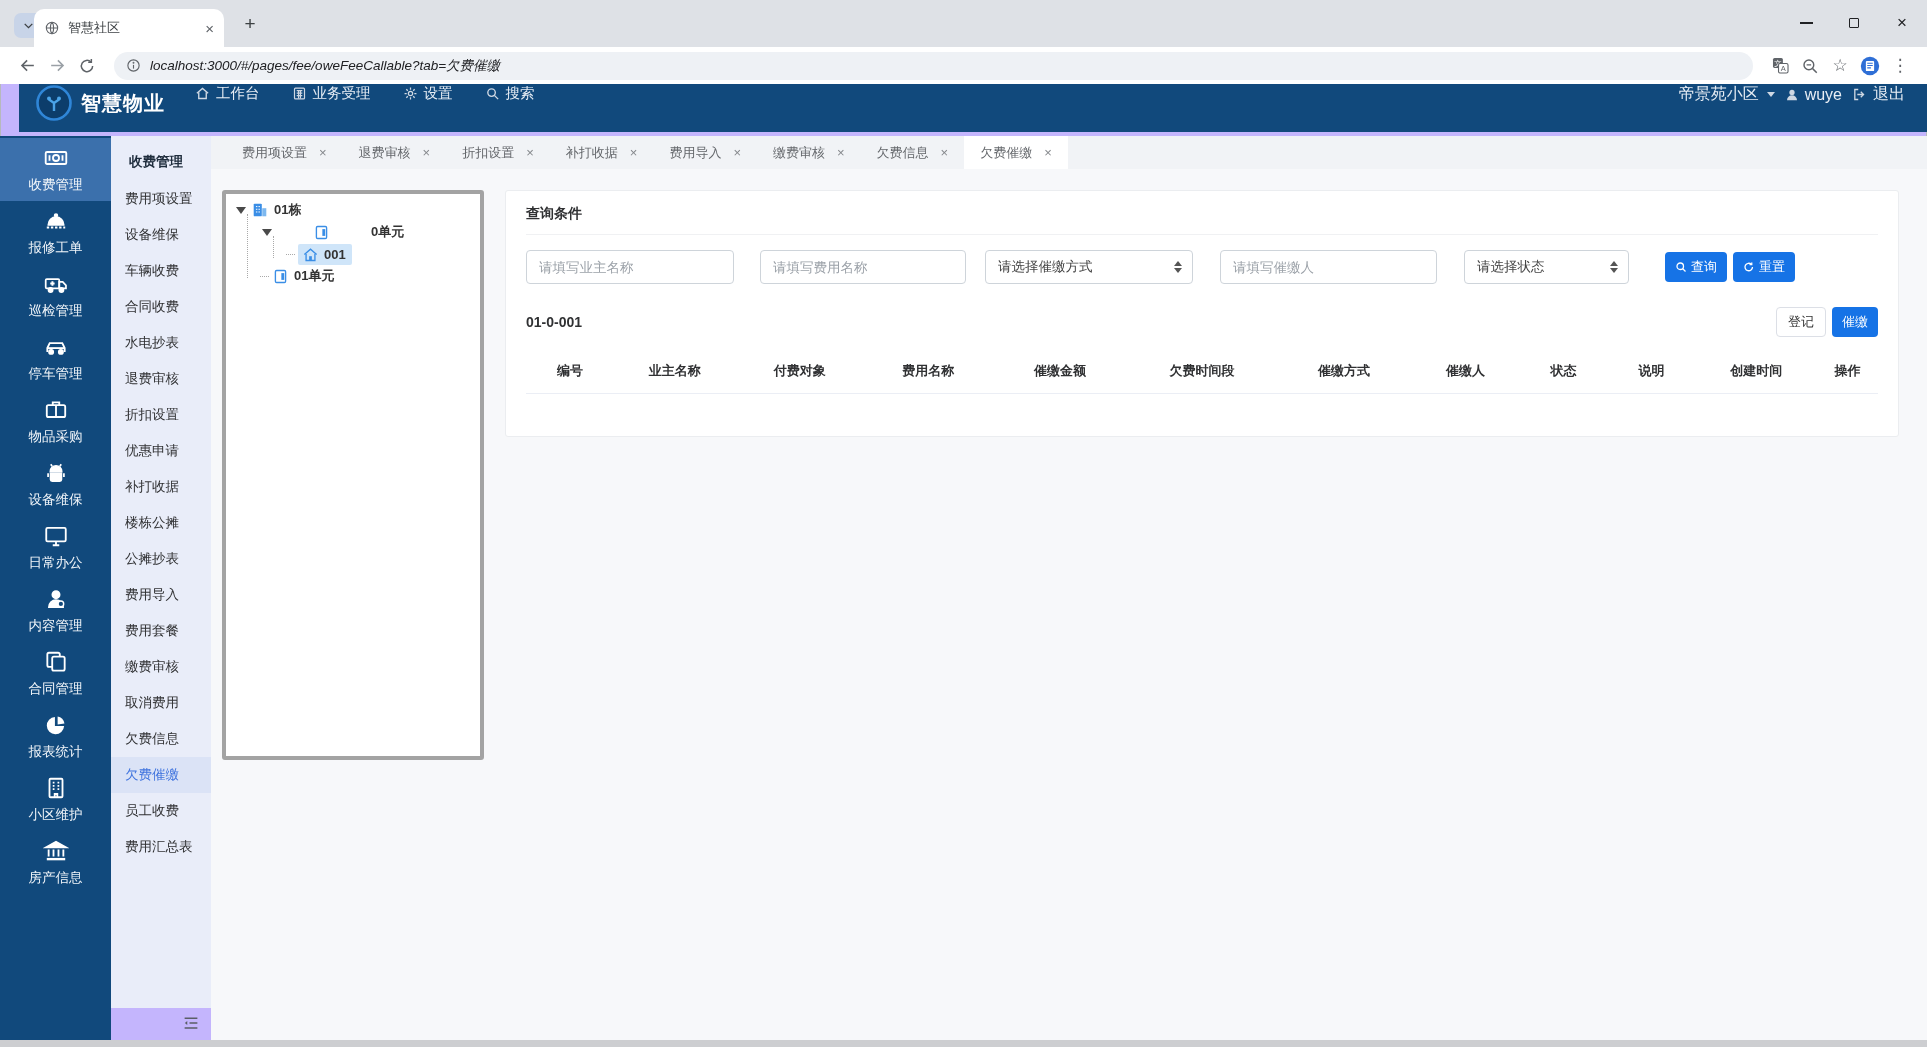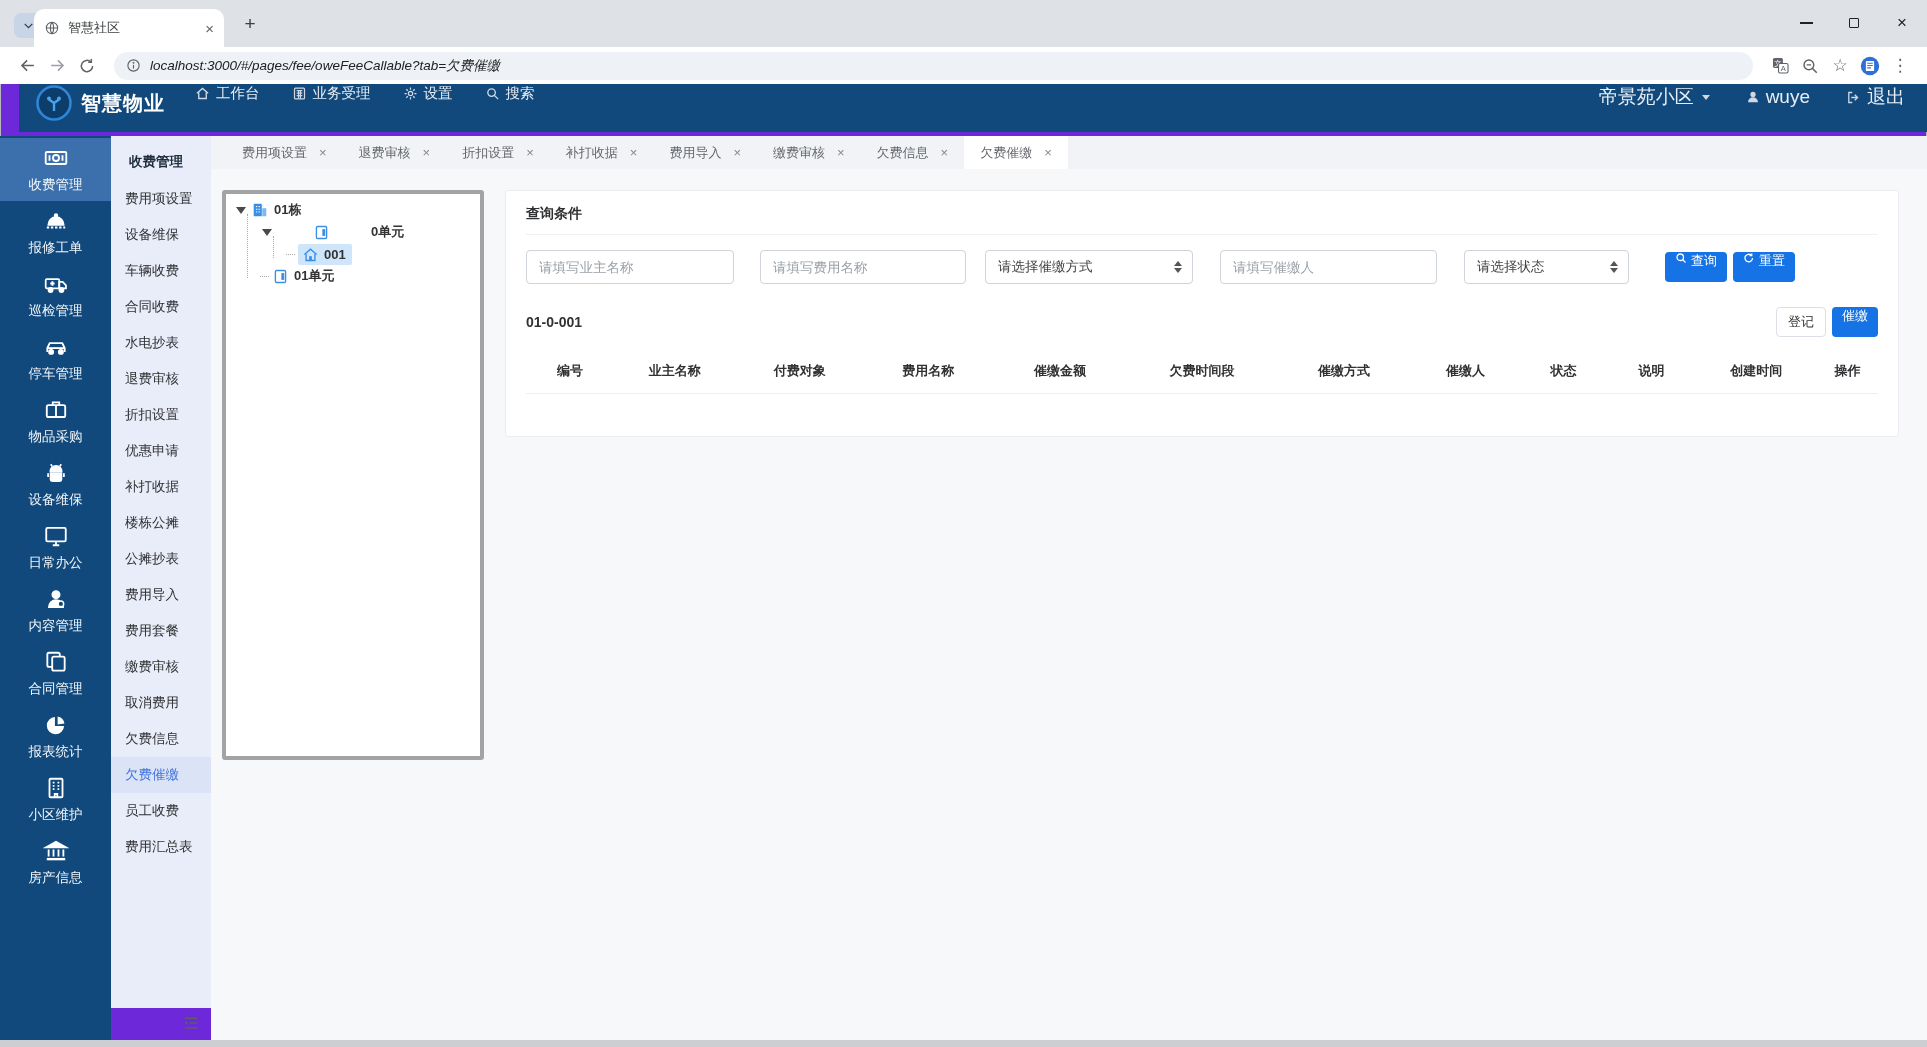--- a/index.html
+++ b/index.html
@@ -1,17 +1,17 @@
 <!DOCTYPE html>
 <html><head>
 <meta charset="utf-8">
 <style>
   html,body{margin:0;padding:0;background:#e9e9e9;}
   *{box-sizing:border-box;}
-  .window{position:relative;width:1927px;height:1047px;background:#6d28d9;overflow:hidden;
+  .window{position:relative;width:1927px;height:1047px;background:#c4b5fd;overflow:hidden;
     font-family:"Liberation Sans","DejaVu Sans",sans-serif;color:#333;
     box-shadow:inset 0 0 0 1px #b6b9bd;}
 
   
   .tabstrip{position:absolute;top:0;left:0;right:0;height:47px;background:#dee1e6;}
   .tab-search{position:absolute;left:14px;top:13px;width:28px;height:25px;border-radius:7px;
     background:#c8d4e8;display:flex;align-items:center;justify-content:center;cursor:pointer;}
   .b-tab{position:absolute;left:34px;top:9px;width:190px;height:38px;background:#fff;
     border-radius:10px 10px 0 0;display:flex;align-items:center;padding:0 10px;gap:8px;}
   .b-tab-title{flex:1;font-size:13px;color:#3c4043;white-space:nowrap;overflow:hidden;}
@@ -32,21 +32,21 @@
   .star{font-size:17px;color:#5f6368;}
   .dots{font-size:17px;color:#5f6368;letter-spacing:0;}
 
   
   .navbar{position:absolute;top:84px;left:0;right:0;height:48px;background:#11497c;display:flex;
     align-items:flex-start;color:#e8eef5;margin-left:19px;}
   .brand{display:flex;align-items:center;gap:8px;margin-left:16px;}
   .brand-name{font-size:20px;font-weight:bold;color:#fff;letter-spacing:1px;}
   .topmenu{display:flex;margin-left:30px;gap:32px;}
   .topmenu-item{display:flex;align-items:center;gap:6px;font-size:14.5px;cursor:pointer;}
-  .nav-right{margin-left:auto;display:flex;align-items:center;gap:36px;margin-right:22px;font-size:19px;}
+  .nav-right{margin-left:auto;display:flex;align-items:center;gap:10px;margin-right:22px;font-size:16px;}
   .nav-right .grp{display:flex;align-items:center;gap:6px;cursor:pointer;}
   .caret-dn{width:0;height:0;border-left:4.5px solid transparent;border-right:4.5px solid transparent;
     border-top:5px solid #cfd8e3;margin-left:2px;}
 
   
   .sidebar{position:absolute;top:136px;left:0;width:111px;bottom:7px;background:#11497c;padding-top:2px;}
   .side-item{height:63px;display:flex;flex-direction:column;align-items:center;justify-content:center;
     gap:5px;color:#f2f6fa;font-size:13.5px;cursor:pointer;}
   .side-item.active{background:#3b70ac;}
   .side-item svg{display:block;}
@@ -82,21 +82,21 @@
   .form-row{display:flex;align-items:center;padding-top:15px;}
   .inp{height:34px;border:1px solid #ced4da;border-radius:4px;padding:0 12px;font-size:13.5px;color:#333;
     font-family:inherit;outline:none;background:#fff;}
   .inp::placeholder{color:#9ba1a8;}
   .sel{height:34px;border:1px solid #ced4da;border-radius:4px;padding:0 10px 0 12px;font-size:13.5px;
     color:#444;background:#fff;display:flex;align-items:center;justify-content:space-between;cursor:pointer;}
   .updown{display:flex;flex-direction:column;align-items:center;}
   .u{width:0;height:0;border-left:4px solid transparent;border-right:4px solid transparent;border-bottom:5px solid #555;margin-bottom:2px;}
   .d{width:0;height:0;border-left:4px solid transparent;border-right:4px solid transparent;border-top:5px solid #555;}
   .btn-blue{height:30px;background:#1673e6;color:#fff;border:none;border-radius:4px;font-size:13px;
-    display:inline-flex;align-items:flex-start;gap:4px;padding:0 10px;cursor:pointer;font-family:inherit;}
+    display:inline-flex;align-items:center;gap:4px;padding:0 10px;cursor:pointer;font-family:inherit;}
   .btn-outline{height:30px;background:#fff;color:#333;border:1px solid #dcdfe6;border-radius:4px;
     font-size:13px;display:inline-flex;align-items:center;padding:0 11px;cursor:pointer;font-family:inherit;}
   .sec-row{display:flex;align-items:center;padding-top:23px;padding-bottom:12px;}
   .sec-title{font-size:14px;font-weight:bold;color:#303133;}
   .sec-btns{margin-left:auto;display:flex;gap:6px;}
   table.grid{width:100%;border-collapse:collapse;table-layout:fixed;}
   table.grid th{font-size:13px;font-weight:bold;color:#303133;text-align:center;padding:13px 2px;
     border-bottom:1px solid #ebeef5;white-space:nowrap;}
   table.grid td{height:38px;}
 

